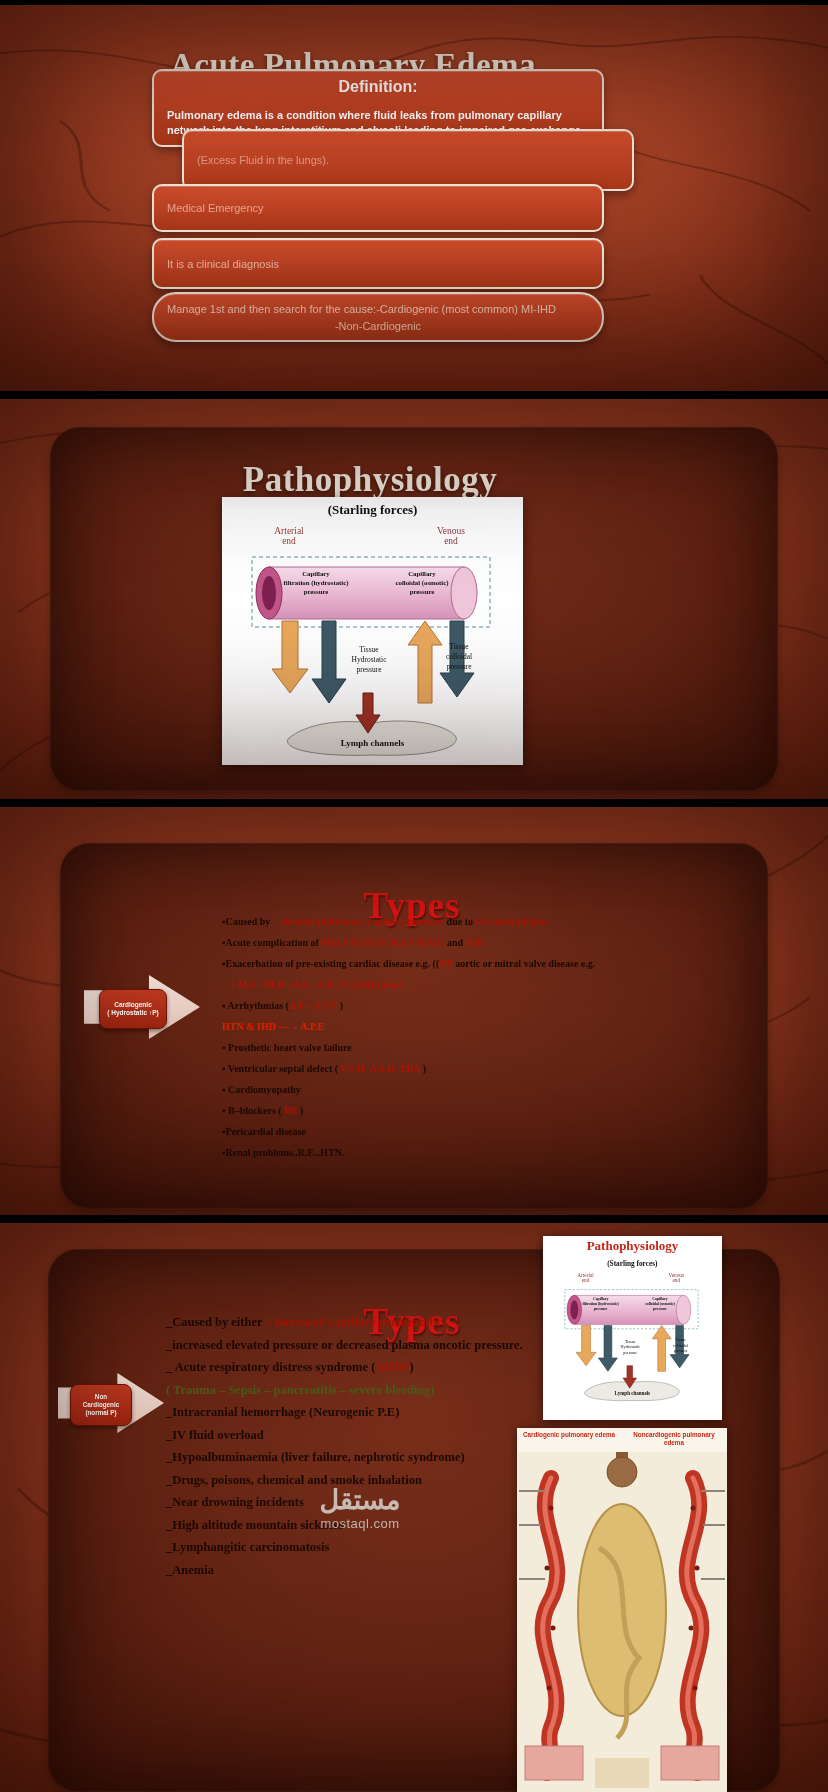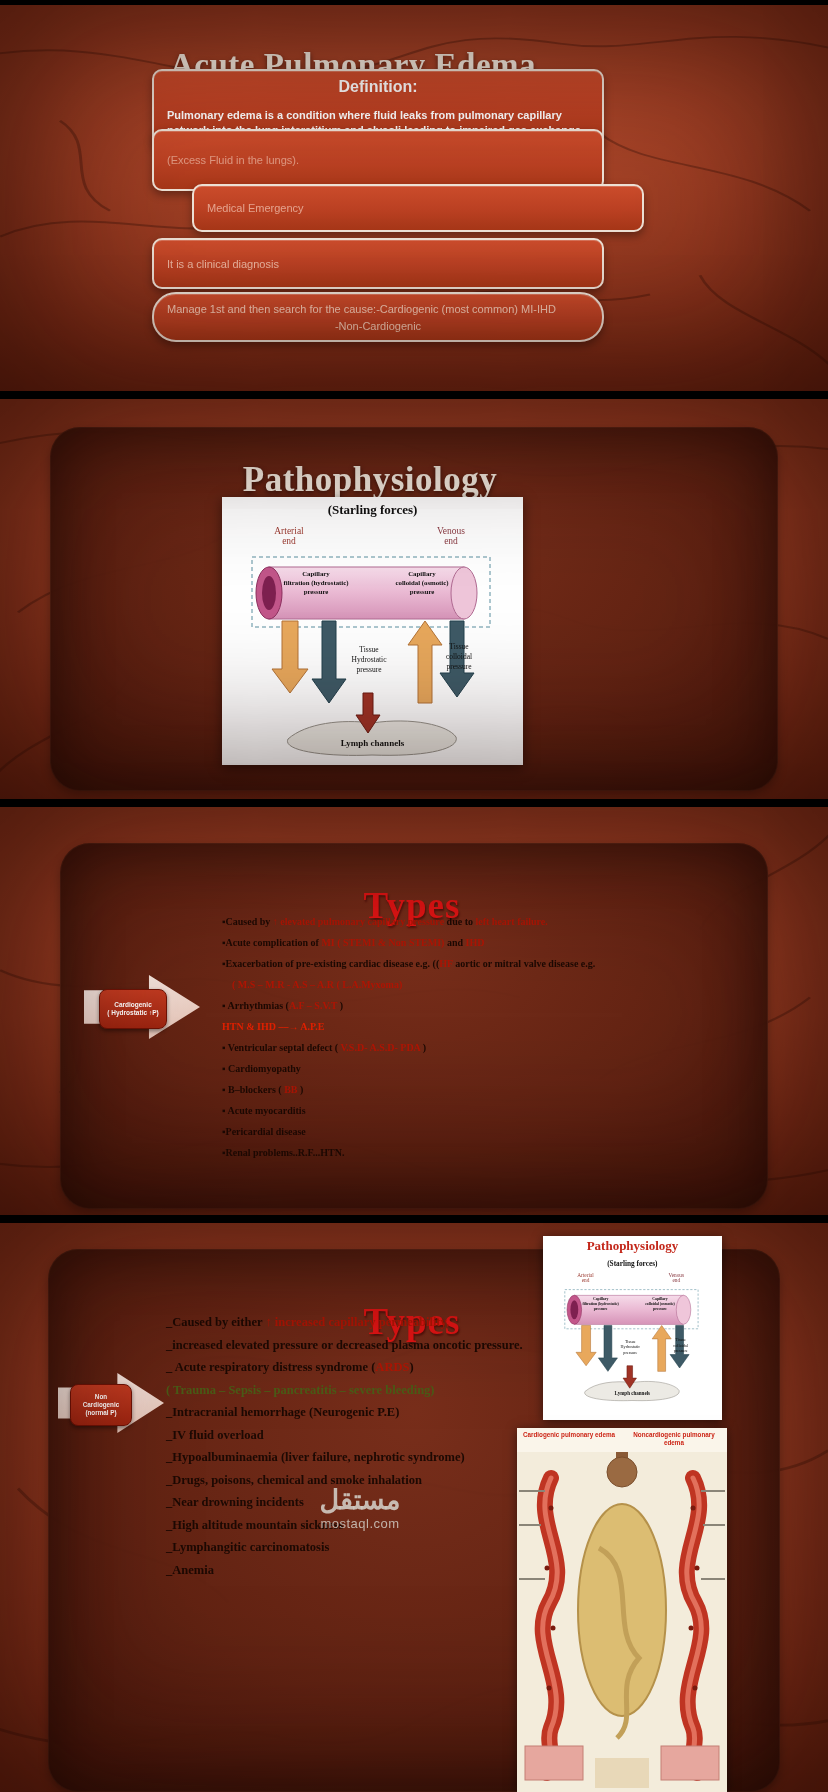--- a/index.html
+++ b/index.html
@@ -36,21 +36,21 @@
     position:absolute;left:152px;width:452px;box-sizing:border-box;
     border:2px solid #efe2d6;border-radius:10px;
     background:linear-gradient(180deg,#cd4d2c 0%,#bc4123 55%,#a83718 100%);
     box-shadow:0 4px 8px rgba(0,0,0,.35), inset 0 1px 0 rgba(255,255,255,.22);
     padding:7px 13px;font-family:"Liberation Sans",sans-serif;font-size:11px;
   }
   .s1box .label{color:#fff;font-weight:bold;margin-bottom:12px;font-size:16px;text-align:center;}
   .s1box .text{color:#fff;font-weight:bold;line-height:1.35;}
   .centered-v{display:flex;align-items:center;}
   .faint1{color:rgba(255,224,206,.55);}
-  .faint2{color:rgba(255,224,206,.62);margin-left:40px;}
+  .faint2{color:rgba(255,224,206,.62);}
   .faint3{color:rgba(255,224,206,.72);}
   .faint4{color:rgba(255,228,210,.82);line-height:1.5;}
   .center-line{text-align:center;}
   
   .diagram-box{position:absolute;box-shadow:0 3px 12px rgba(0,0,0,.5);}
   .dgm{position:relative;width:301px;height:268px;background:#fff;font-family:"Liberation Serif",serif;color:#111;}
   .dgm-svg{position:absolute;inset:0;width:100%;height:100%;}
   .dlab{position:absolute;}
   .pre{white-space:pre-line;}
   .d-title{top:5px;left:0;right:0;text-align:center;font-weight:bold;font-size:13px;}
@@ -106,21 +106,21 @@
       <path d="M700,420 C720,480 790,500 830,560"></path>
       <path d="M60,180 C100,220 60,280 110,320"></path>
     </g>
   </svg>
   <h1 class="white-title" style="top:20px;left:0;width:706px;font-size:33px;">Acute Pulmonary Edema</h1>
 
   <div class="s1box defbox" style="top:64px;min-height:46px;">
     <div class="label">Definition:</div>
     <div class="text">Pulmonary edema is a condition where fluid leaks from pulmonary capillary network into the lung interstitium and alveoli leading to impaired gas exchange.</div>
   </div>
-  <div class="s1box centered-v faint1" style="top:124px;height:62px;">
+  <div class="s1box centered-v faint1" style="top:124px;height:62px;margin-left:30px;">
     <span>(Excess Fluid in the lungs).</span>
   </div>
   <div class="s1box centered-v faint2" style="top:179px;height:48px;">
     <span>Medical Emergency</span>
   </div>
   <div class="s1box centered-v faint3" style="top:233px;height:51px;">
     <span>It is a clinical diagnosis</span>
   </div>
   <div class="s1box faint4" style="top:287px;height:50px;border-radius:24px;">
     <div>Manage 1st and then search for the cause:-Cardiogenic (most common) MI-IHD</div>
@@ -198,24 +198,24 @@
   <div class="panel" style="left:60px;top:36px;width:708px;height:366px;"></div>
   <h1 class="red-title" style="top:52px;left:0;width:728px;">Types</h1>
 
   <div class="bullets" style="left:222px;top:104px;width:470px;font-size:10px;line-height:21px;">
       <div class="line"><span class="k">▪Caused by </span><span class="r">↑ elevated pulmonary capillary pressure </span><span class="k">due to </span><span class="r">left heart failure.</span></div>
       <div class="line"><span class="k">▪Acute complication of </span><span class="r">MI ( STEMI &amp; Non STEMI) </span><span class="k">and </span><span class="r">IHD</span></div>
       <div class="line"><span class="k">▪Exacerbation of pre-existing cardiac disease e.g. ((</span><span class="r">HF </span><span class="k">aortic or mitral valve disease e.g.</span></div>
       <div class="line"><span class="r">&nbsp;&nbsp;&nbsp;&nbsp;( M.S – M.R -  A.S – A.R ( L.A.Myxoma)</span></div>
       <div class="line"><span class="k">▪ Arrhythmias (</span><span class="r">A.F – S.V.T</span><span class="k"> )</span></div>
       <div class="line"><span class="R">HTN &amp; IHD ––→ A.P.E</span></div>
+      <div class="line"><span class="k">▪ Prosthetic heart valve failure</span></div>
       <div class="line"><span class="k">▪ Ventricular septal defect ( </span><span class="r">V.S.D- A.S.D- PDA </span><span class="k">)</span></div>
       <div class="line"><span class="k">▪ Cardiomyopathy</span></div>
       <div class="line"><span class="k">▪ B–blockers ( </span><span class="r">BB</span><span class="k"> )</span></div>
-      <div class="line"><span class="k">▪ Acute myocarditis</span></div>
       <div class="line"><span class="k">▪Pericardial disease</span></div>
       <div class="line"><span class="k">▪Renal problems..R.F...HTN.</span></div>
     </div>
 
   <div class="big-arrow" style="left:84px;top:168px;width:116px;height:64px;"></div>
   <div class="arrow-box pre" style="left:99px;top:182px;width:66px;height:38px;">Cardiogenic
 ( Hydrostatic ↑P)</div>
 </section>
 
 <section class="slide" id="s4" style="top:1223px;height:569px;">

